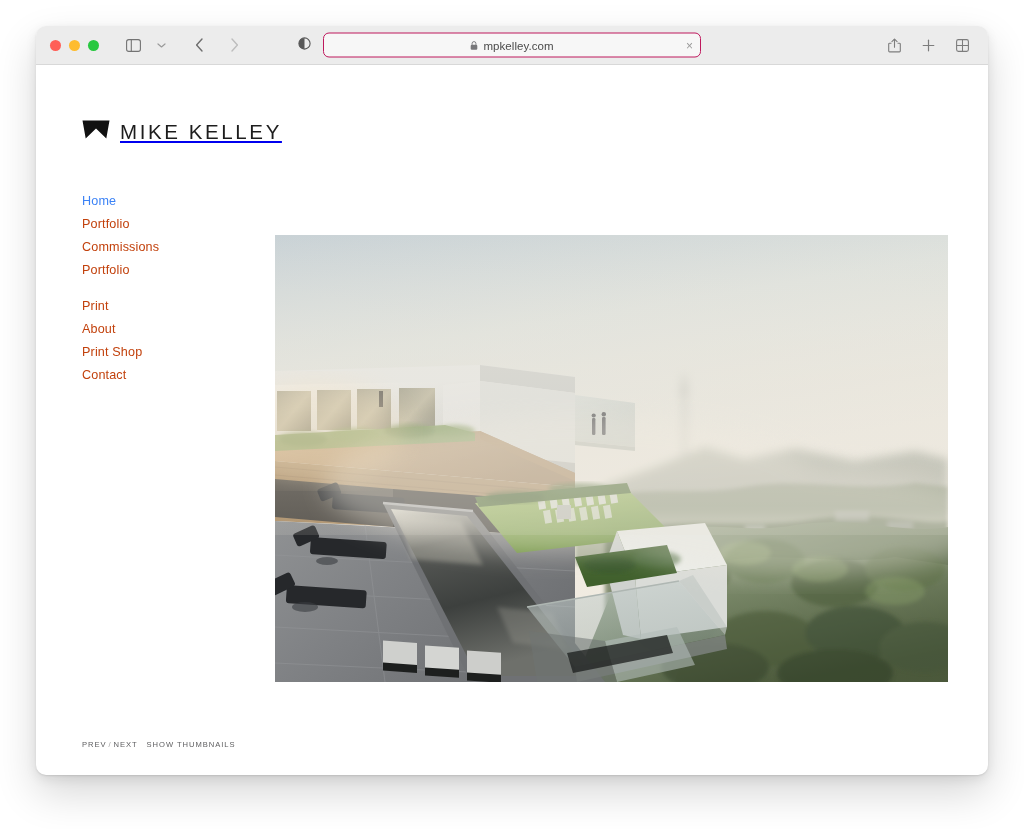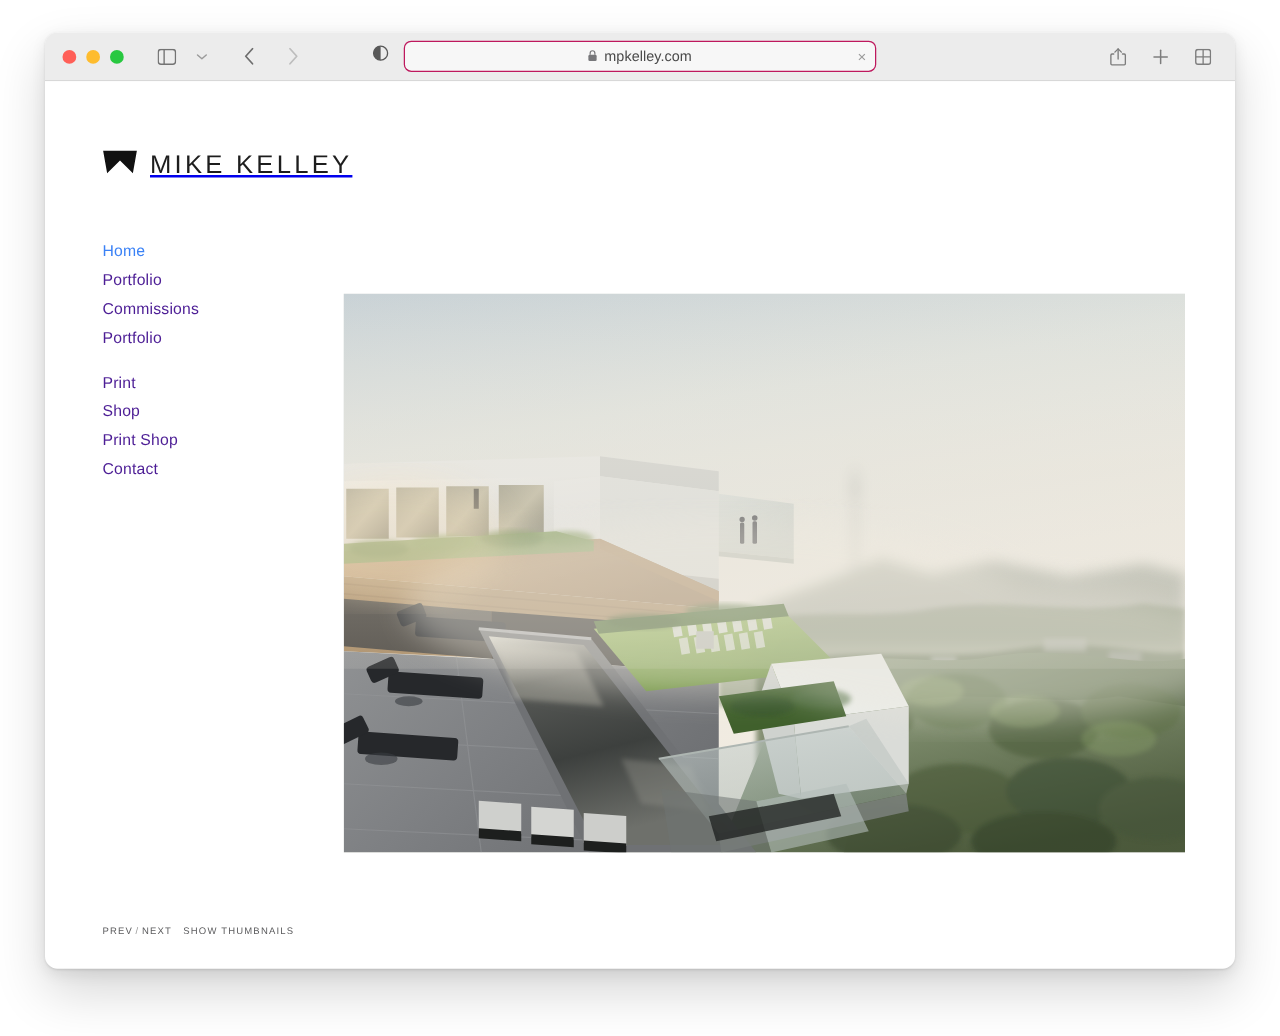--- a/index.html
+++ b/index.html
@@ -145,21 +145,21 @@
 
   .site-nav {
     position: absolute;
     left: 46px;
     top: 125px;
     display: flex;
     flex-direction: column;
   }
   .nav-item {
     font-size: 12.6px;
-    color: #4c1d95;
+    color: #c2410c;
     line-height: 23px;
     letter-spacing: 0.15px;
     text-decoration: none;
     display: block;
     white-space: nowrap;
   }
   .nav-item.active { color: #3b82f6; }
   .nav-gap { height: 13px; }
 
   .hero-image {
@@ -297,21 +297,21 @@
       <span class="logo-text">MIKE KELLEY</span>
     </a>
 
     <nav class="site-nav">
       <a class="nav-item active" href="#">Home</a>
       <a class="nav-item" href="#">Portfolio</a>
       <a class="nav-item" href="#">Commissions</a>
       <a class="nav-item" href="#">Portfolio</a>
       <span class="nav-gap"></span>
       <a class="nav-item" href="#">Print</a>
-      <a class="nav-item" href="#">Shop</a>
+      <a class="nav-item" href="#">About</a>
       <a class="nav-item" href="#">Print Shop</a>
       <a class="nav-item" href="#">Contact</a>
     </nav>
 
     <div class="hero-image">
       <svg viewBox="0 0 673 447" preserveAspectRatio="none">
         <defs>
           <linearGradient id="sky" x1="0" y1="0" x2="0.25" y2="1">
             <stop offset="0" stop-color="#c9d2d6"></stop>
             <stop offset="0.28" stop-color="#dfe2dd"></stop>

